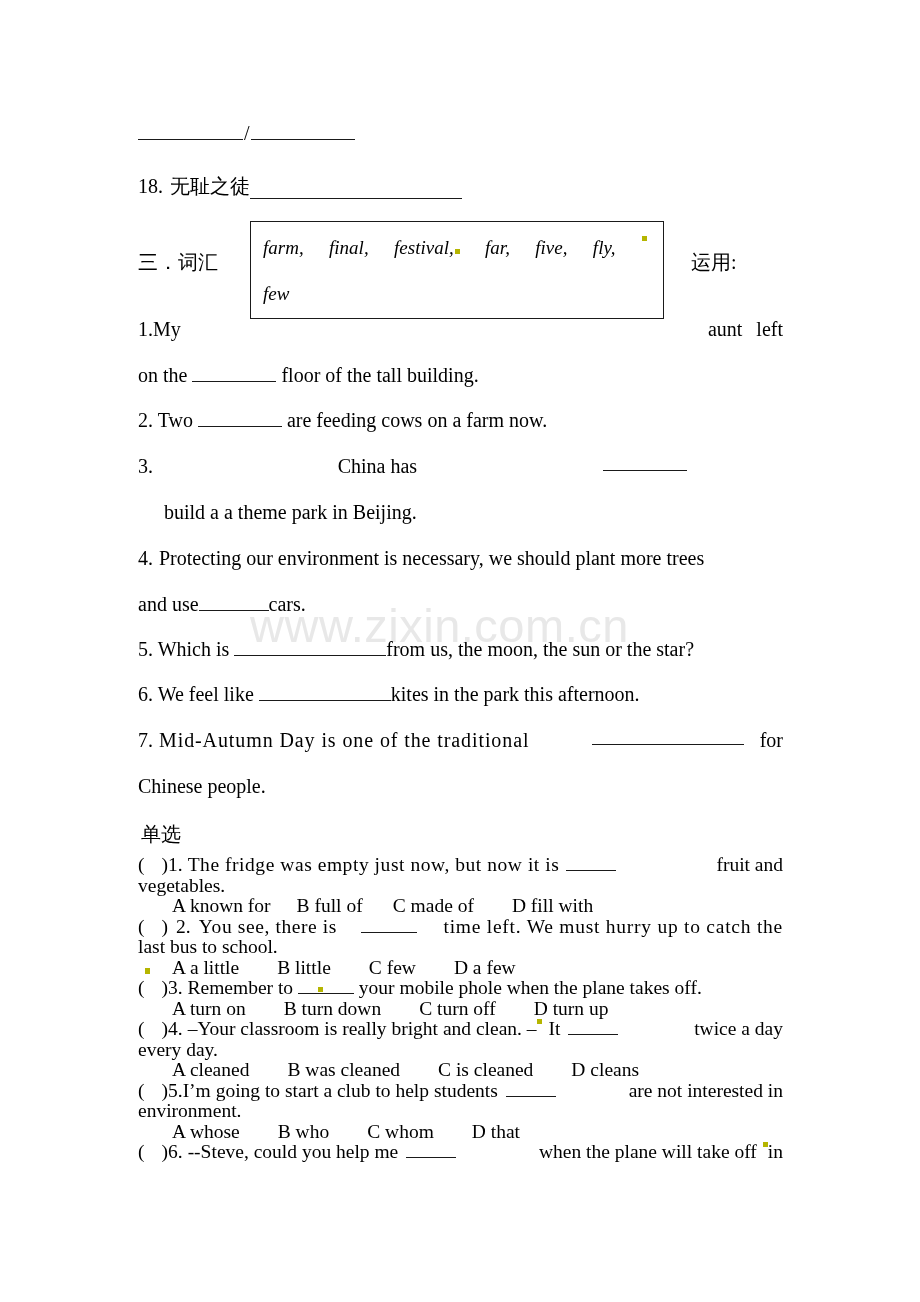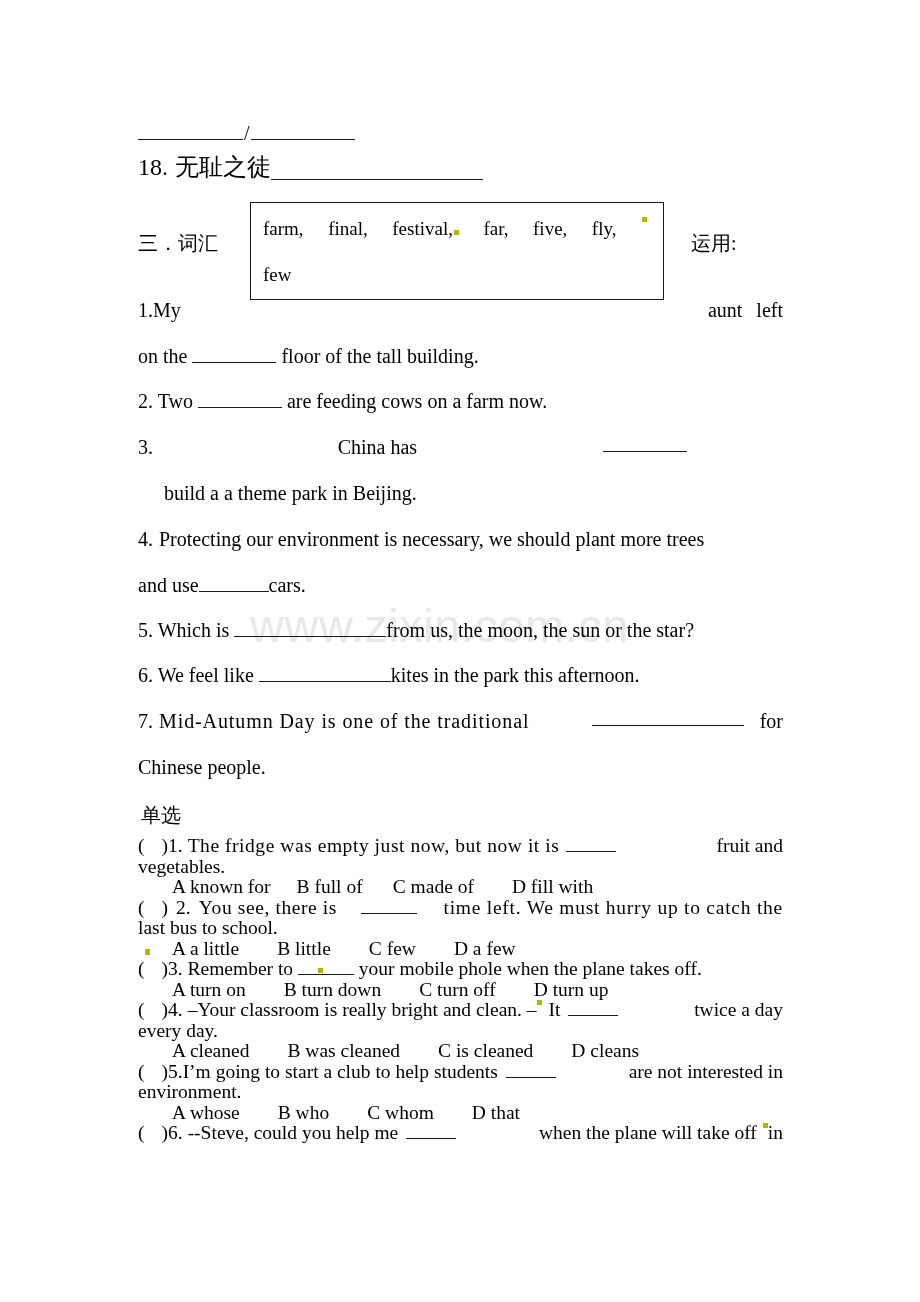--- a/index.html
+++ b/index.html
@@ -65,23 +65,23 @@
   }
   .slash {
     display: inline-block;
     font-size: 20px;
     line-height: 14px;
     vertical-align: bottom;
     padding: 0 1px;
   }
 
   .cn-item {
-    font-size: 24px;
+    font-size: 20px;
     line-height: 26px;
-    margin-top: 6px;
+    margin-top: 25px;
     white-space: nowrap;
   }
   .cn-item .ul-long {
     display: inline-block;
     width: 212px;
     border-bottom: 1.4px solid #1a1a1a;
     vertical-align: bottom;
     height: 17px;
   }
 
@@ -112,20 +112,21 @@
     width: 414px;
     height: 98px;
     border: 1.3px solid #1a1a1a;
     box-sizing: border-box;
     padding: 14px 12px 0 12px;
   }
   .word-box .wb-line {
     font-size: 19px;
     line-height: 24px;
     white-space: nowrap;
+    font-style: italic;
   }
   .word-box .wb-line.first {
     display: flex;
     justify-content: space-between;
     padding-right: 4px;
   }
   .word-box .wb-line.second {
     margin-top: 22px;
   }
   .ymark {

